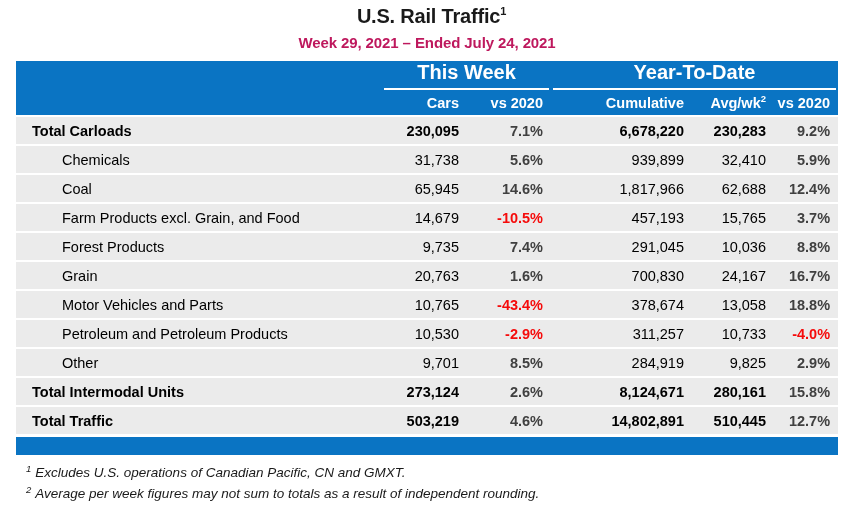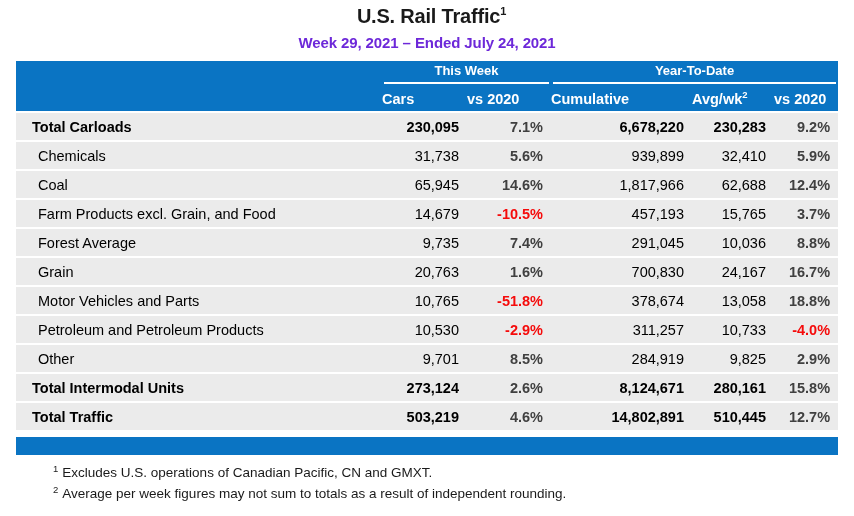--- a/index.html
+++ b/index.html
@@ -38,21 +38,21 @@
     vertical-align: super;
     line-height: 0;
   }
   .subtitle {
     text-align: center;
     font-size: 15px;
     font-weight: bold;
     line-height: 20px;
     margin-top: 5px;
     letter-spacing: -0.1px;
-    color: #6d28d9;
+    color: #be185d;
   }
 
   
   .table-wrap {
     position: absolute;
     left: 16px;
     top: 61px;
     width: 822px;
   }
 
@@ -77,39 +77,39 @@
     background: #0a74c3;
     color: #ffffff;
     font-weight: bold;
     padding: 0;
     border: 0;
   }
 
   thead tr.group-row th {
     height: 25px;
     vertical-align: middle;
-    font-size: 13px;
+    font-size: 20px;
     text-align: center;
   }
   thead tr.group-row th.spacer { }
   thead tr.group-row th.grp {
     position: relative;
   }
   .grp-inner {
     display: block;
     padding-bottom: 4px;
     border-bottom: 2px solid #ffffff;
     margin: 0 2px;
   }
 
   thead tr.sub-row th {
     height: 25px;
     vertical-align: middle;
     font-size: 14.5px;
-    text-align: left;
+    text-align: right;
     padding-right: 8px;
     white-space: nowrap;
   }
   thead tr.sub-row th.spacer { }
   thead tr.sub-row th sup {
     font-size: 9.5px;
     vertical-align: super;
     line-height: 0;
   }
 
@@ -127,21 +127,21 @@
   }
   tbody tr:first-child td {
     border-top: 2px solid #ffffff;
   }
   td.label {
     text-align: left;
     padding-left: 16px;
     white-space: nowrap;
   }
   tr.indent td.label {
-    padding-left: 22px;
+    padding-left: 46px;
   }
   tr.bold td {
     font-weight: bold;
   }
   td.num {
     text-align: right;
     padding-right: 8px;
     white-space: nowrap;
     font-variant-numeric: tabular-nums;
   }
@@ -161,23 +161,24 @@
     left: 16px;
     top: 437px;
     width: 822px;
     height: 18px;
     background: #0a74c3;
   }
 
   
   .footnotes {
     position: absolute;
-    left: 53px;
+    left: 26px;
     top: 462px;
     width: 790px;
+    font-style: italic;
   }
   .fn {
     font-size: 13.5px;
     line-height: 21px;
     color: #1a1a1a;
     white-space: nowrap;
   }
   .fn .mk {
     font-size: 9.5px;
     vertical-align: super;
@@ -252,39 +253,39 @@
           </tr>
           <tr class="indent">
             <td class="label"><span>Farm Products excl. Grain, and Food</span></td>
             <td class="num"><span>14,679</span></td>
             <td class="pct"><span class="neg">-10.5%</span></td>
             <td class="num"><span>457,193</span></td>
             <td class="num"><span>15,765</span></td>
             <td class="pct"><span class="pos">3.7%</span></td>
           </tr>
           <tr class="indent">
-            <td class="label"><span>Forest Average</span></td>
+            <td class="label"><span>Forest Products</span></td>
             <td class="num"><span>9,735</span></td>
             <td class="pct"><span class="pos">7.4%</span></td>
             <td class="num"><span>291,045</span></td>
             <td class="num"><span>10,036</span></td>
             <td class="pct"><span class="pos">8.8%</span></td>
           </tr>
           <tr class="indent">
             <td class="label"><span>Grain</span></td>
             <td class="num"><span>20,763</span></td>
             <td class="pct"><span class="pos">1.6%</span></td>
             <td class="num"><span>700,830</span></td>
             <td class="num"><span>24,167</span></td>
             <td class="pct"><span class="pos">16.7%</span></td>
           </tr>
           <tr class="indent">
             <td class="label"><span>Motor Vehicles and Parts</span></td>
             <td class="num"><span>10,765</span></td>
-            <td class="pct"><span class="neg">-51.8%</span></td>
+            <td class="pct"><span class="neg">-43.4%</span></td>
             <td class="num"><span>378,674</span></td>
             <td class="num"><span>13,058</span></td>
             <td class="pct"><span class="pos">18.8%</span></td>
           </tr>
           <tr class="indent">
             <td class="label"><span>Petroleum and Petroleum Products</span></td>
             <td class="num"><span>10,530</span></td>
             <td class="pct"><span class="neg">-2.9%</span></td>
             <td class="num"><span>311,257</span></td>
             <td class="num"><span>10,733</span></td>

